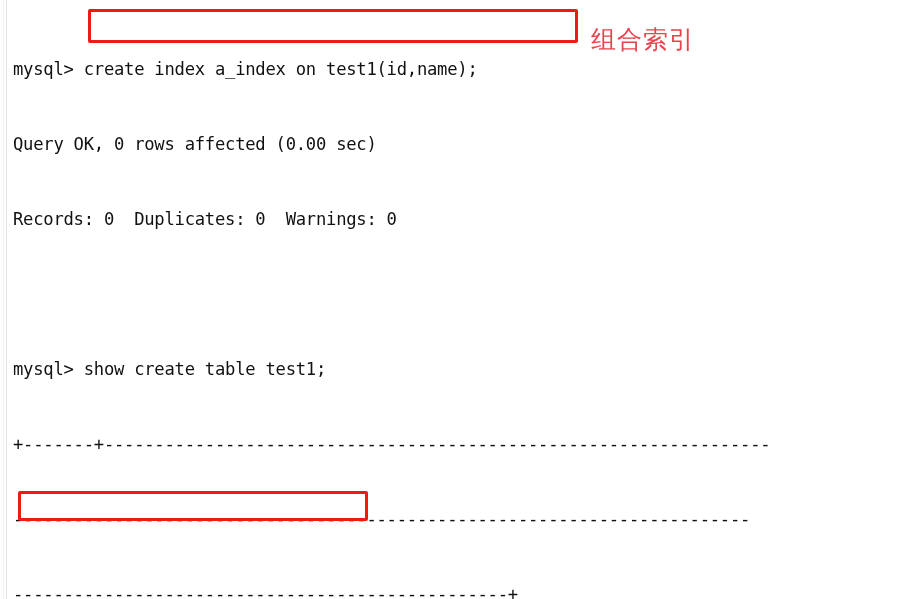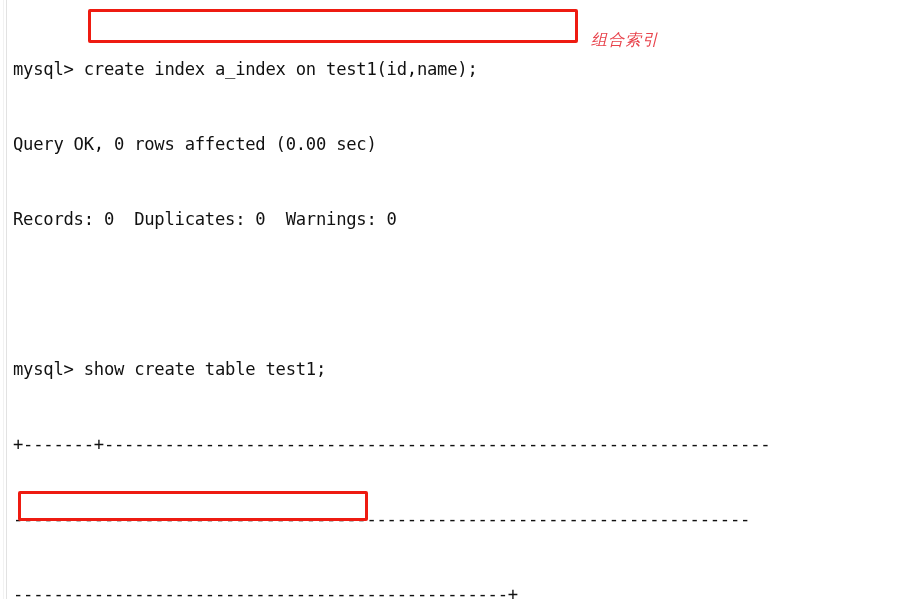--- a/index.html
+++ b/index.html
@@ -74,26 +74,25 @@
     left: 18px;
     top: 491px;
     width: 350px;
     height: 30px;
   }
   .annotation {
     position: absolute;
     left: 591px;
     top: 28px;
     font-family: "DejaVu Sans", "Liberation Sans", sans-serif;
-    font-size: 16px;
+    font-size: 25px;
     line-height: 24px;
     color: #e8434c;
     white-space: nowrap;
     letter-spacing: 1px;
-    font-style: italic;
   }
 </style>
 </head>
 <body>
 
 <div id="terminal">
 
   <div class="left-edge2"></div>
   <div class="left-edge"></div>
 

